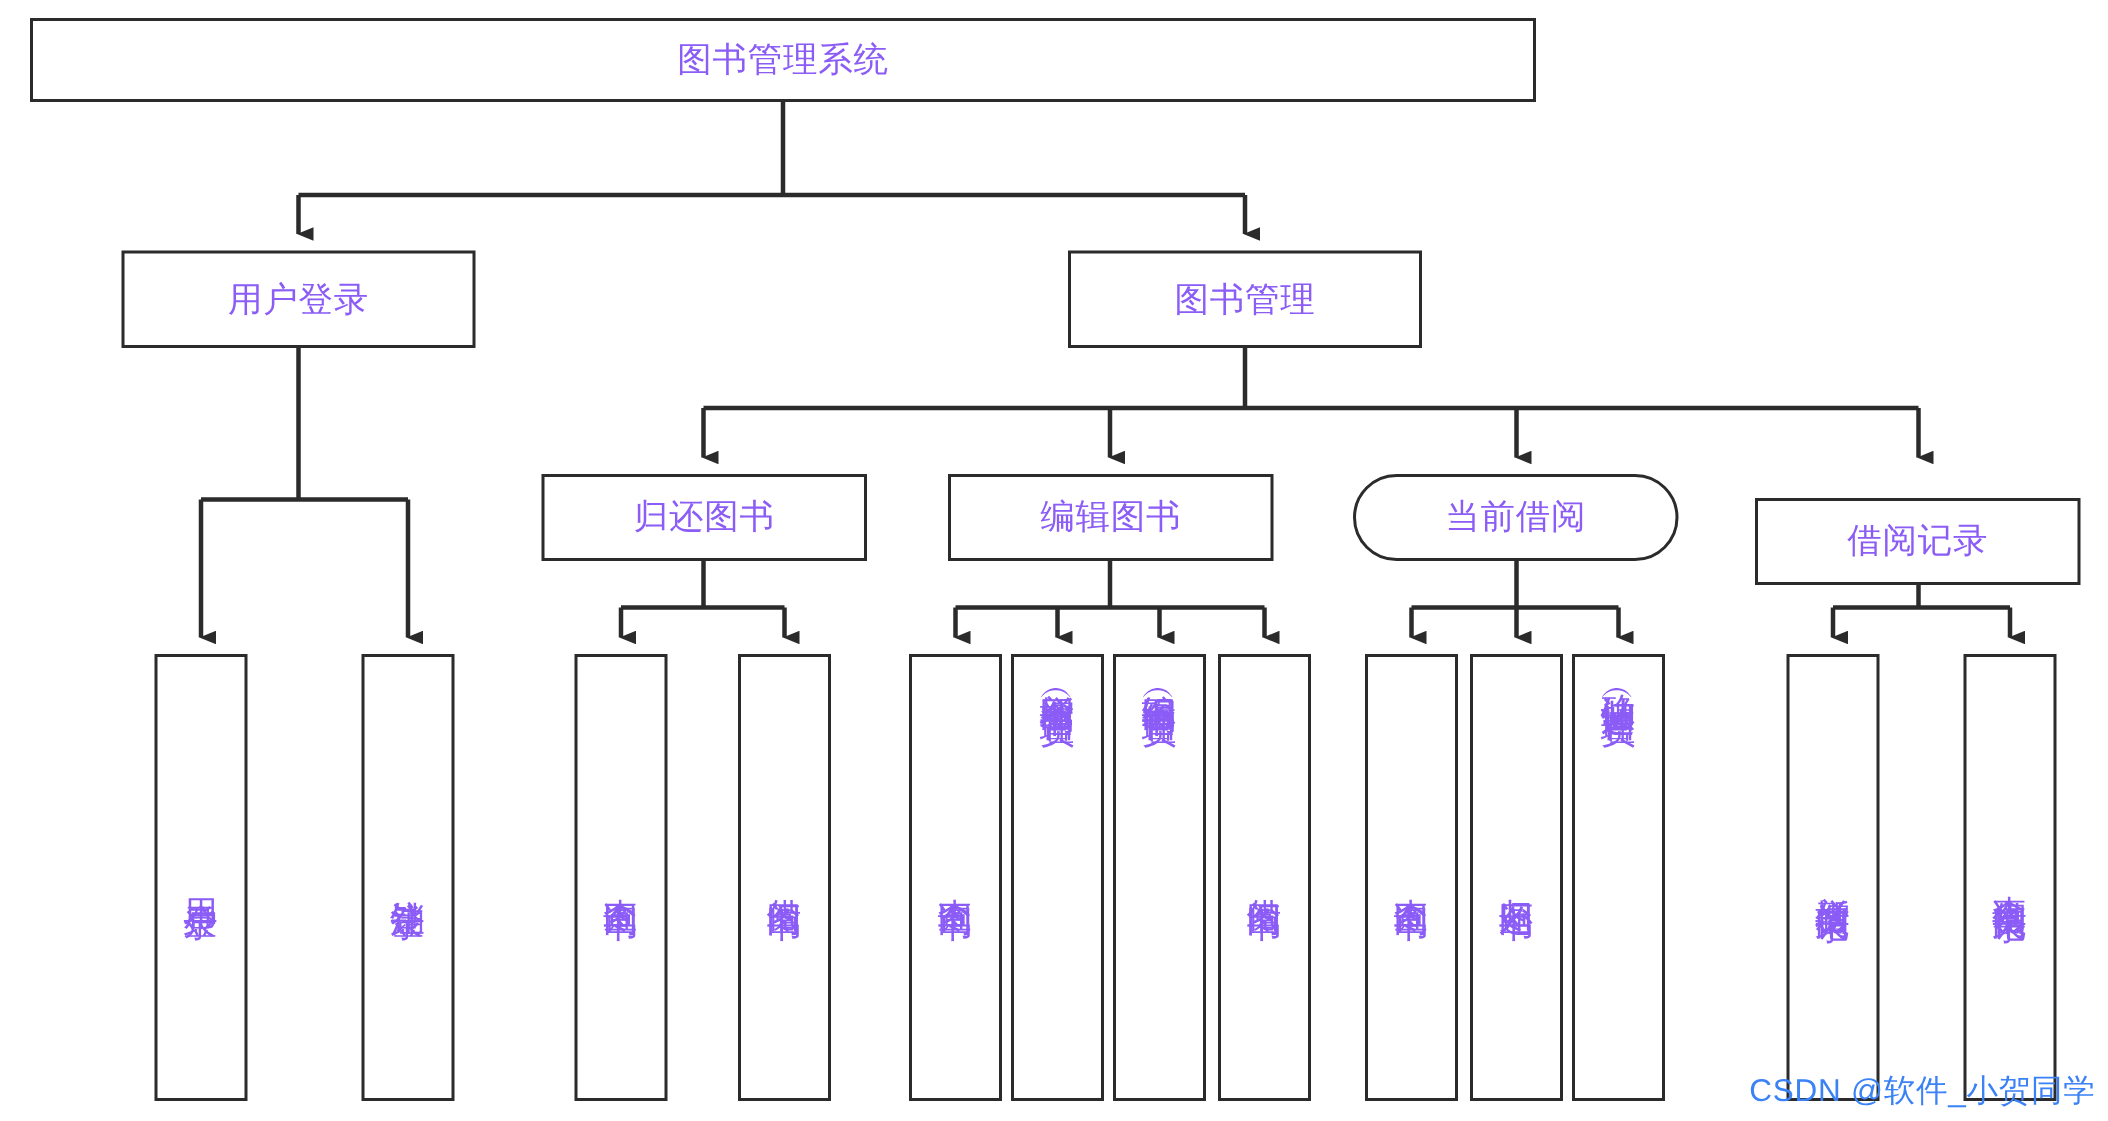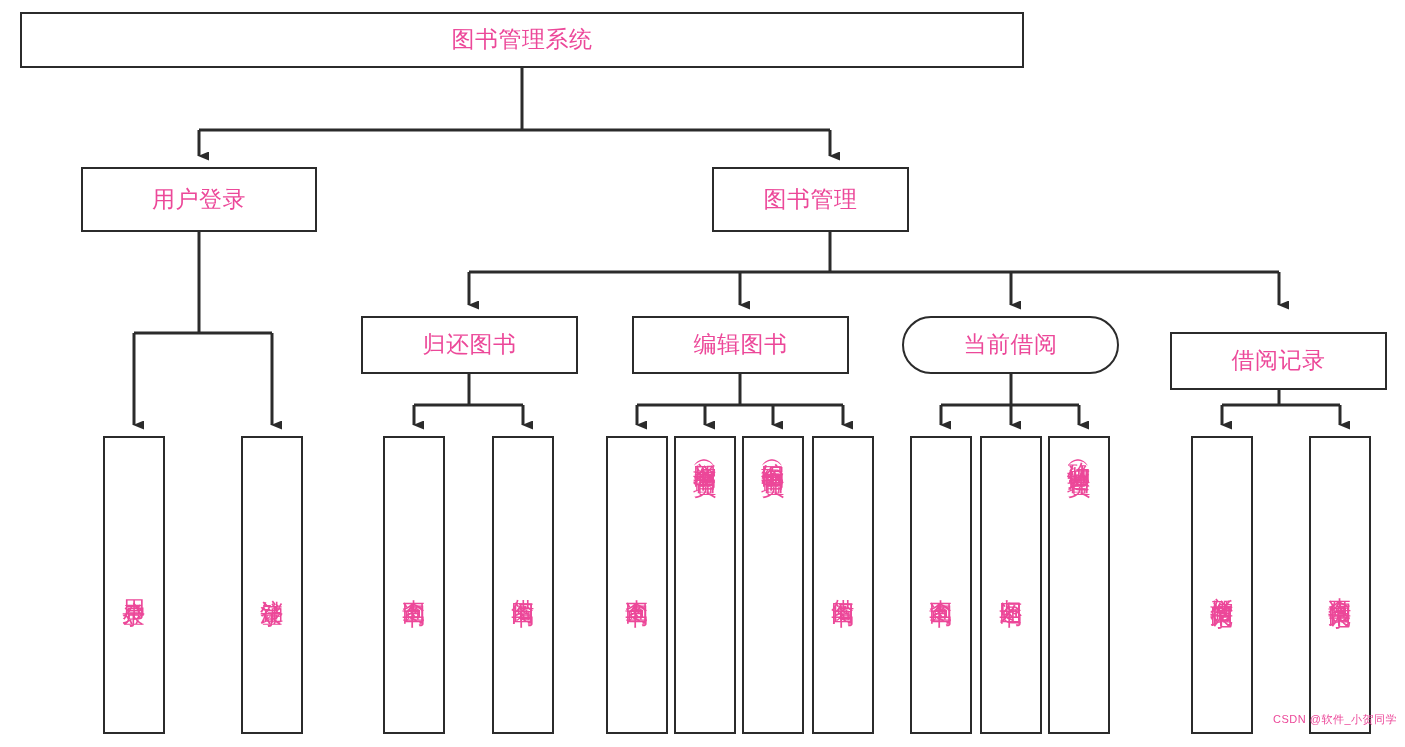--- a/index.html
+++ b/index.html
@@ -26,21 +26,21 @@
   }
   .node-box {
     position: absolute;
     box-sizing: border-box;
     background: #ffffff;
     border: 2px solid #2b2b2b;
     display: flex;
     align-items: center;
     justify-content: center;
     text-align: center;
-    color: #ec4899;
+    color: #8b5cf6;
   }
   .node-h {
     font-size: 23px;
     letter-spacing: 0.5px;
     line-height: 1.2;
   }
   .node-v {
     writing-mode: vertical-rl;
     text-orientation: upright;
     font-size: 23px;
@@ -48,23 +48,23 @@
     line-height: 1.15;
     padding: 6px 0;
     white-space: nowrap;
   }
   .node-v.tall {
     justify-content: flex-start;
   }
   .watermark {
     position: absolute;
     right: 8px;
-    bottom: 20px;
-    font-size: 11px;
-    color: #ec4899;
+    bottom: 6px;
+    font-size: 21px;
+    color: #3b82f6;
     letter-spacing: 0.5px;
     user-select: none;
     white-space: nowrap;
   }
 </style>
 </head>
 <body>
 
 <div id="diagram-root">
 
@@ -132,21 +132,21 @@
       <path d="M1222,405 L1340,405"></path>
       <path d="M1222,405 L1222,425" marker-end="url(#arrowhead)"></path>
       <path d="M1340,405 L1340,425" marker-end="url(#arrowhead)"></path>
     </g>
   </svg>
 
   <div class="node-box node-h" style="left:20px; top:12px; width:1004px; height:56px;">图书管理系统</div>
 
   <div class="node-box node-h" style="left:81px; top:167px; width:236px; height:65px;">用户登录</div>
 
-  <div class="node-box node-h" style="left:712px; top:167px; width:197px; height:65px;">图书管理</div>
+  <div class="node-box node-h" style="left:712px; top:167px; width:236px; height:65px;">图书管理</div>
 
   <div class="node-box node-h" style="left:361px; top:316px; width:217px; height:58px;">归还图书</div>
 
   <div class="node-box node-h" style="left:632px; top:316px; width:217px; height:58px;">编辑图书</div>
 
   <div class="node-box node-h" style="left:902px; top:316px; width:217px; height:58px;border-radius:29px;">当前借阅</div>
 
   <div class="node-box node-h" style="left:1170px; top:316px; width:217px; height:58px;margin-top:16px;">借阅记录</div>
 
   <div class="node-box node-v" style="left:103px; top:436px; width:62px; height:298px;">用户登录</div>

